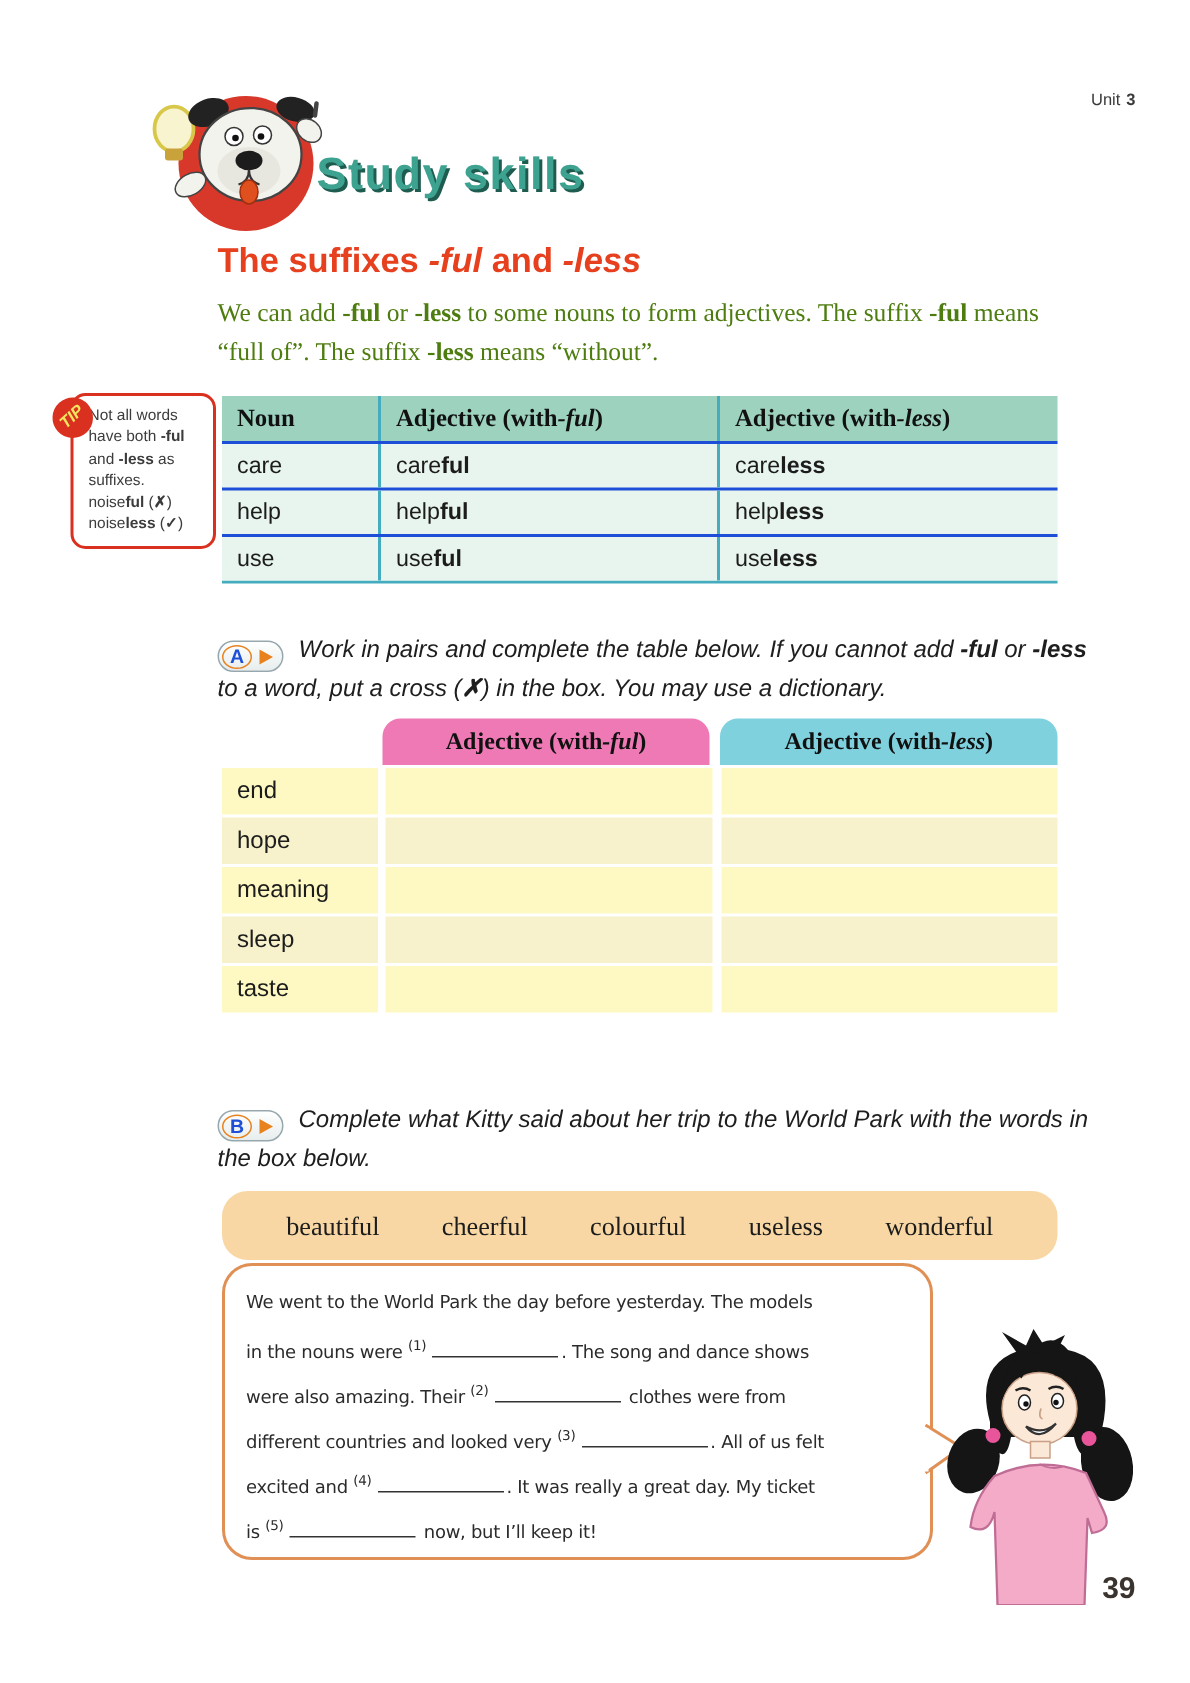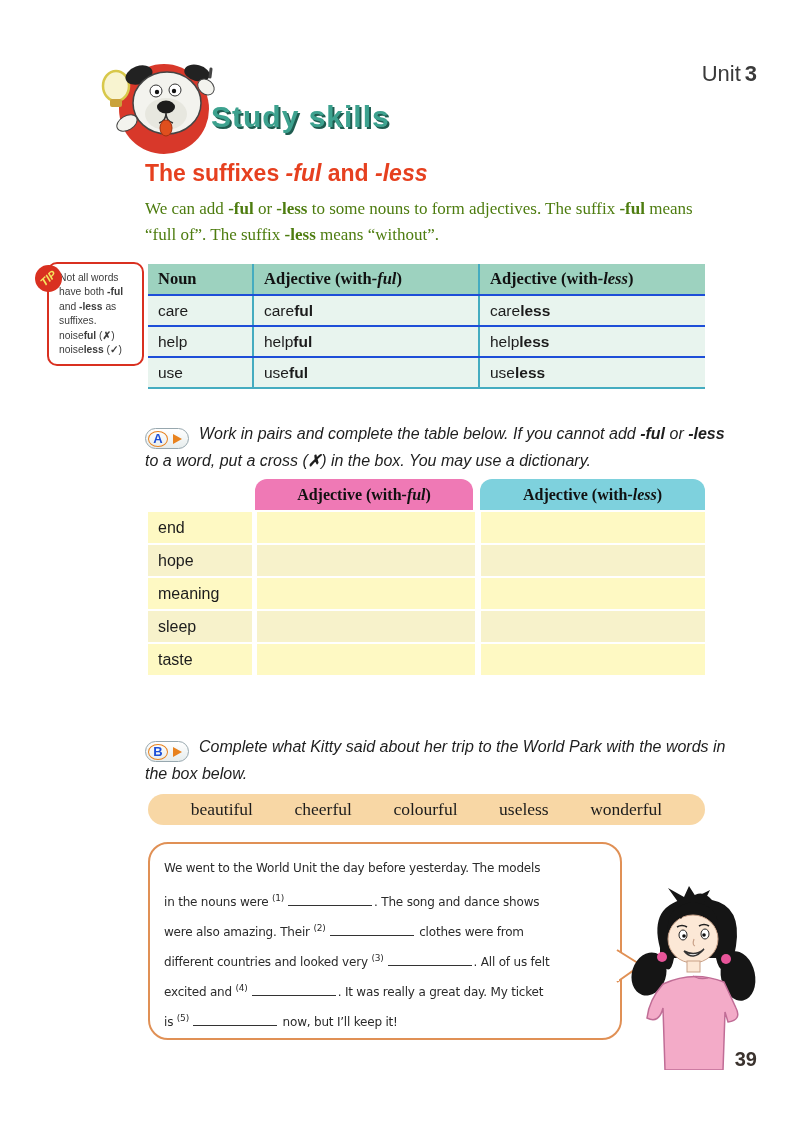--- a/index.html
+++ b/index.html
@@ -6,21 +6,21 @@
   html,body { background:#ffffff; }
   #page {
     position:relative; width:793px; height:1122px; margin:0 auto;
     background:#ffffff; overflow:hidden;
     font-family:"Liberation Sans", sans-serif; color:#222;
   }
   .b { font-weight:bold; }
   .i { font-style:italic; }
 
   
-  #unit { position:absolute; top:61px; right:36px; font-size:22px; color:#3a3a3a; }
+  #unit { position:absolute; top:61px; right:36px; font-size:11px; color:#3a3a3a; }
   #unit .num { font-weight:bold; margin-left:4px; }
 
   
   #mascot { position:absolute; left:96px; top:56px; width:142px; height:102px; }
   #title {
     position:absolute; left:211px; top:100px;
     font-size:30px; font-weight:bold; letter-spacing:1px;
     color:#3da28f; text-shadow:2px 2px 0 #1f5c50;
   }
 
@@ -91,21 +91,21 @@
   #tableA .tab-less { left:332px; width:225px; background:#7ed1dd; }
   #tableA .prow { display:flex; height:31px; margin-top:2px; }
   #tableA .prow .pc1 { width:104px; display:flex; align-items:center; padding-left:10px; font-size:16px; color:#1c1c1c; }
   #tableA .prow .pc2 { width:218px; margin-left:5px; }
   #tableA .prow .pc3 { width:224px; margin-left:6px; }
   #tableA .row-yellow > div { background:#f7f2cb; }
   #tableA .row-lav > div { background:#fef9c3; }
 
   
   #wordbox {
-    position:absolute; left:148px; top:794px; width:557px; height:31px;
+    position:absolute; left:148px; top:794px; width:557px; height:46px;
     background:#f8d7a5; border-radius:17px;
     display:flex; align-items:center; justify-content:space-around; padding:12px 22px;
     font-family:"Liberation Serif", serif; font-size:17.5px; color:#1c1c1c;
   }
 
   
   #bubble {
     position:absolute; left:148px; top:842px; width:474px; height:198px;
     border:2px solid #e09055; border-radius:20px; background:#fff;
     padding:9px 12px 0 14px;
@@ -281,21 +281,21 @@
 
   <div id="wordbox">
     <span>beautiful</span>
     <span>cheerful</span>
     <span>colourful</span>
     <span>useless</span>
     <span>wonderful</span>
   </div>
 
   <div id="bubble">
-    <div class="s-line"><span>We went to the World Unit the day before yesterday. The models</span></div>
+    <div class="s-line"><span>We went to the World Park the day before yesterday. The models</span></div>
     <div class="s-line"><span>in the nouns were </span><span class="sup">(1)</span><span class="blank"></span><span>. The song and dance shows</span></div>
     <div class="s-line"><span>were also amazing. Their </span><span class="sup">(2)</span><span class="blank"></span><span> clothes were from</span></div>
     <div class="s-line"><span>different countries and looked very </span><span class="sup">(3)</span><span class="blank"></span><span>. All of us felt</span></div>
     <div class="s-line"><span>excited and </span><span class="sup">(4)</span><span class="blank"></span><span>. It was really a great day. My ticket</span></div>
     <div class="s-line"><span>is </span><span class="sup">(5)</span><span class="blank"></span><span> now, but I’ll keep it!</span></div>
     <svg id="tail" width="28" height="36">
       <path d="M1 2 L25 17 L1 34" fill="#ffffff" stroke="#e09055" stroke-width="2"></path>
       <rect x="0" y="4" width="3" height="29" fill="#ffffff"></rect>
     </svg>
   </div>

